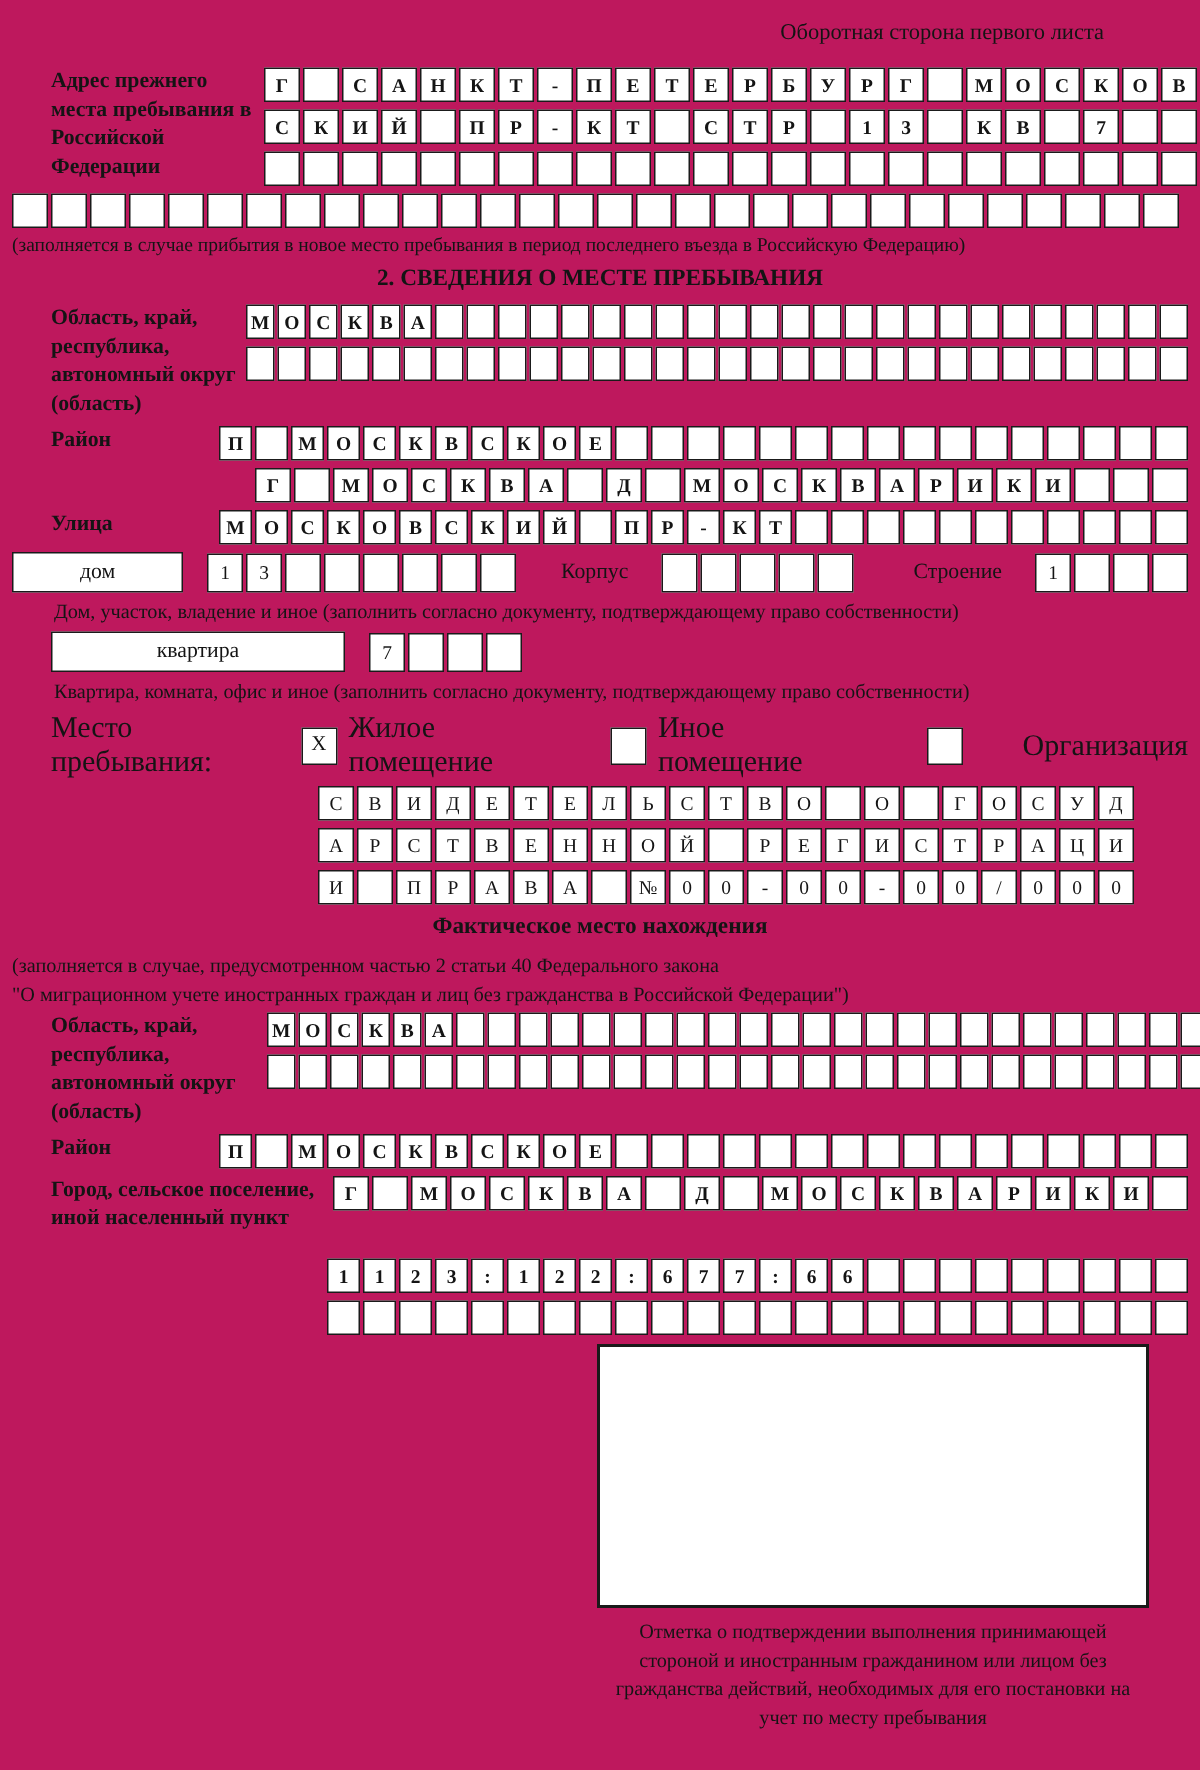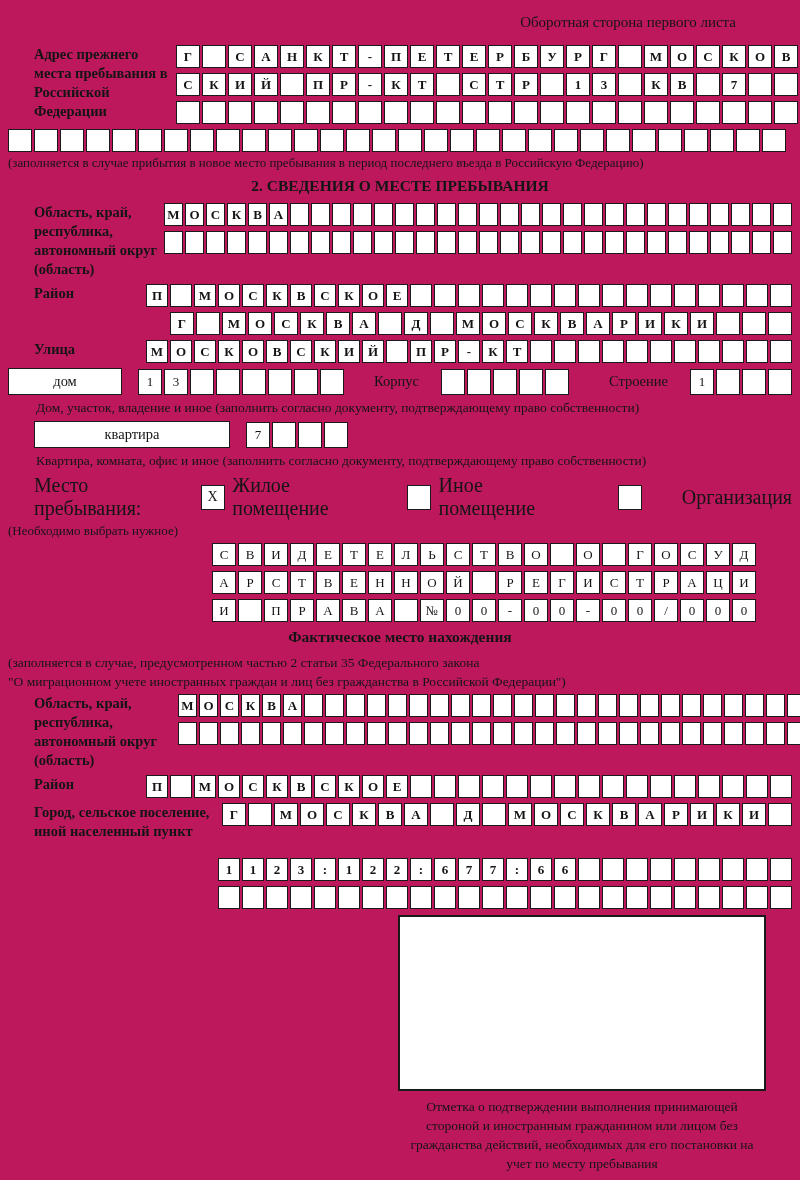--- a/index.html
+++ b/index.html
@@ -408,21 +408,20 @@
     <span class="chk-lbl">Жилое помещение</span>
     <span class="gap-m"></span>
     <span class="chk"></span>
     <span class="gap-s"></span>
     <span class="chk-lbl">Иное помещение</span>
     <span class="gap-l"></span>
     <span class="chk"></span>
     <span class="gap-l"></span>
     <span class="chk-lbl">Организация</span>
   </div>
-  <div class="note">(Необходимо выбрать нужное)</div>
 
   <div class="doc-row">
     <div class="rows inset-r">
       <div class="boxrow bw24">
           <span class="cb">С</span>
           <span class="cb">В</span>
           <span class="cb">И</span>
           <span class="cb">Д</span>
           <span class="cb">Е</span>
           <span class="cb">Т</span>
@@ -485,21 +484,21 @@
           <span class="cb">0</span>
           <span class="cb">/</span>
           <span class="cb">0</span>
           <span class="cb">0</span>
           <span class="cb">0</span>
         </div>
     </div>
   </div>
 
   <div class="sec-title mt6">Фактическое место нахождения</div>
-  <div class="note" style="font-size:13.5px;">(заполняется в случае, предусмотренном частью 2 статьи 35 Федерального закона</div>
+  <div class="note" style="font-size:13.5px;">(заполняется в случае, предусмотренном частью 2 статьи 40 Федерального закона</div>
   <div class="note" style="font-size:13.5px;margin-top:-2px;">"О миграционном учете иностранных граждан и лиц без гражданства в Российской Федерации")</div>
 
   <div class="form-row">
     <div class="lbl" style="width:170px;flex:0 0 170px;">Область, край, республика, автономный округ (область)</div>
     <div class="rows">
       <div class="boxrow bw19">
           <span class="cb">М</span>
           <span class="cb">О</span>
           <span class="cb">С</span>
           <span class="cb">К</span>

